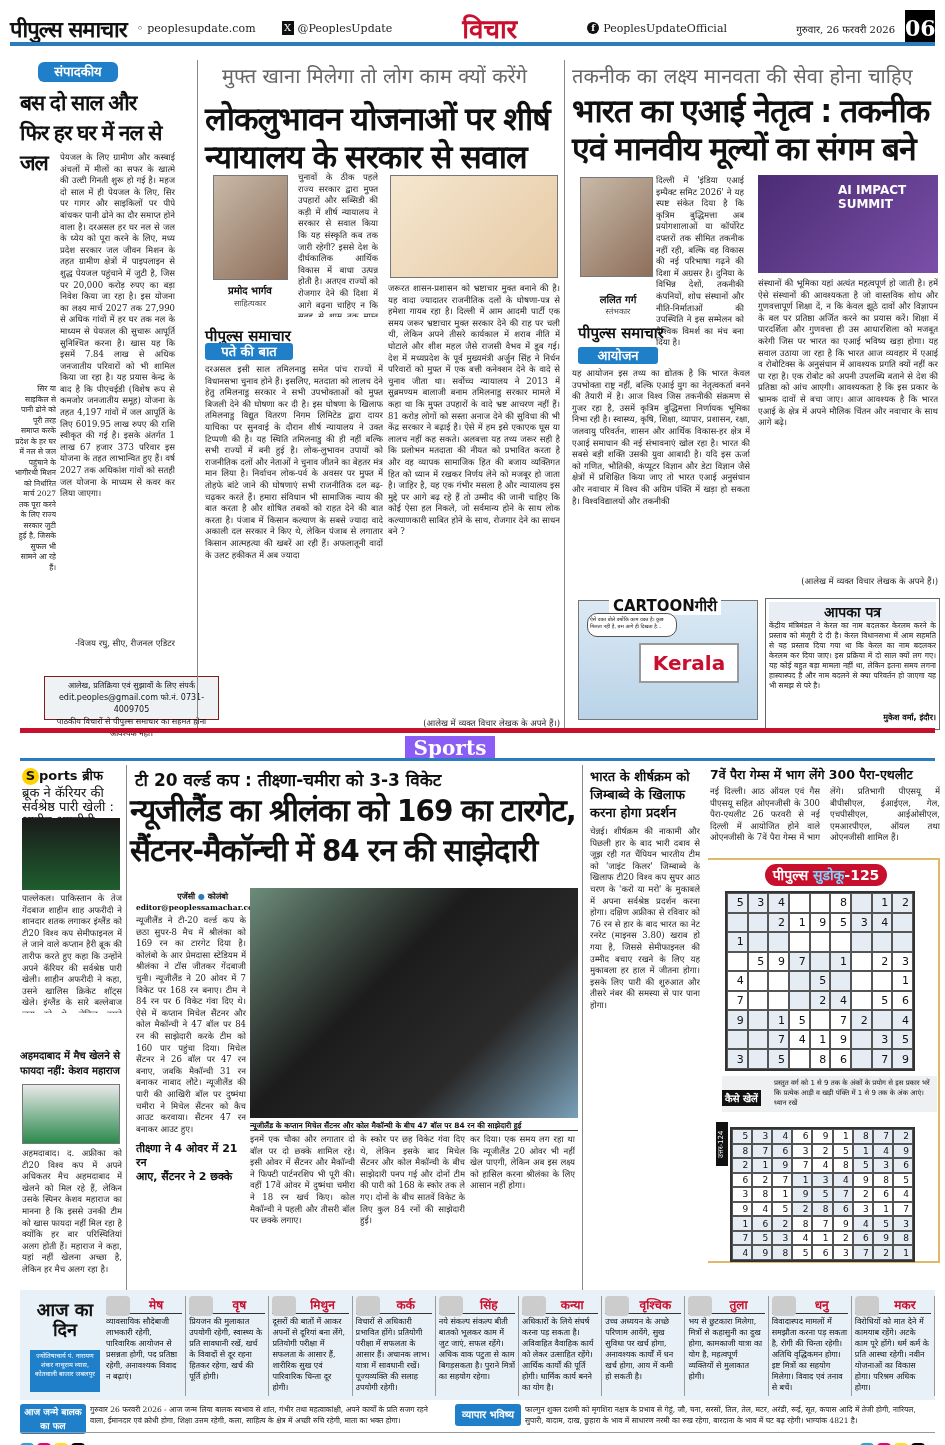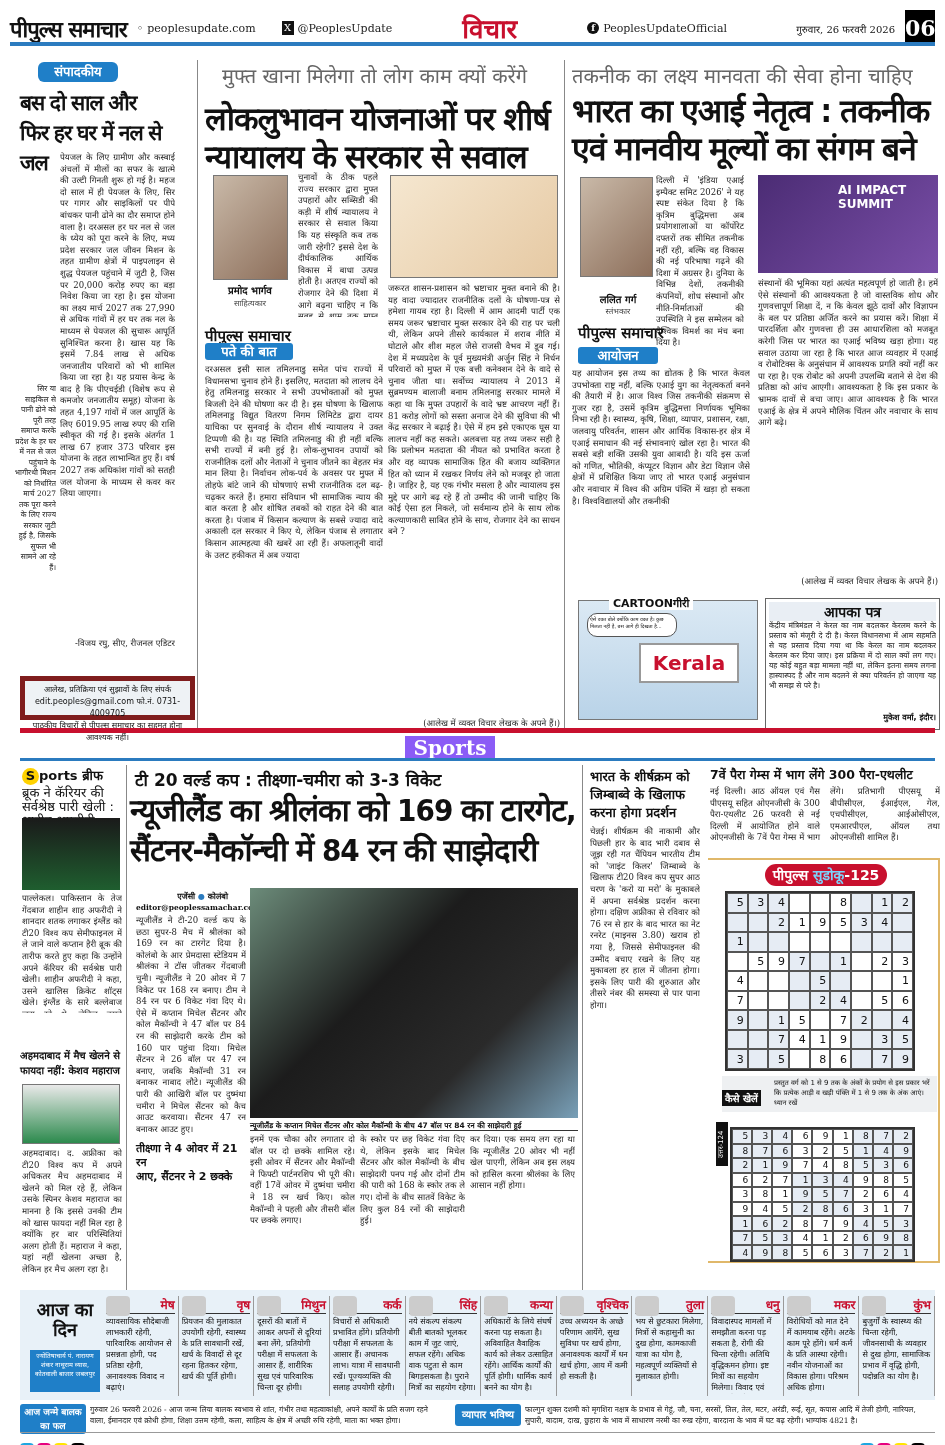--- a/index.html
+++ b/index.html
@@ -19,30 +19,30 @@
   .h-big { font-family: "DejaVu Sans Condensed", "DejaVu Sans", sans-serif; font-weight: bold; font-size: 32px; line-height: 38px; letter-spacing: -1px; }
   .col-text { font-family: "DejaVu Serif", serif; font-size: 8.5px; line-height: 11.6px; color: #222; text-align: justify; overflow: hidden; }
   .photo { background: linear-gradient(135deg, #c9b9a8, #8d6f5b); border: 1px solid #777; }
   .photo-dark { background: linear-gradient(135deg, #2a2a2a, #5a5a5a); }
   .caption-name { font-weight: bold; font-size: 10px; text-align: center; }
   .caption-role { font-size: 8px; text-align: center; color: #444; }
   .brandbox { font-family: "DejaVu Serif", serif; font-weight: bold; font-size: 15px; }
   .brandbar { background: #1f7fc8; color: #fff; font-weight: bold; font-size: 13px; text-align: center; border-radius: 3px; }
   .vline { background: #888; width: 1px; }
   .redline { background: #c8102e; height: 5px; }
-  .contact-box { background: #eef2f5; border: 5px solid #7f1d1d; font-size: 8px; text-align: center; line-height: 12px; padding: 3px; }
+  .contact-box { background: #eef2f5; border: 1px solid #7f1d1d; font-size: 8px; text-align: center; line-height: 12px; padding: 3px; margin-left: 24px; }
   .sports-tag { background: #8b5cf6; color: #fff; font-family: "DejaVu Serif", serif; font-weight: bold; font-size: 20px; text-align: center; }
   .sudoku-title { background: #c8102e; color: #fff; font-weight: bold; font-size: 14px; text-align: center; border-radius: 12px; }
   .sudoku-title .y { color: #7dd3fc; }
   .grid9 { display: grid; grid-template-columns: repeat(9, 1fr); border: 2px solid #333; }
   .grid9 div { border: 1px solid #555; font-size: 11px; display: flex; align-items: center; justify-content: flex-end; padding-right: 3px; font-family: "DejaVu Sans", sans-serif; }
   .grid9 div.sh { background: #e6ecf4; }
   .grid9.small div { font-size: 9px; }
   .rashi { font-size: 8px; line-height: 11px; font-family: "DejaVu Serif", serif; overflow: hidden; }
-  .rashi-name { color: #c8102e; font-weight: bold; font-size: 12px; text-align: right; border-bottom: 1px solid #333; margin-bottom: 2px; }
+  .rashi-name { color: #c8102e; font-weight: bold; font-size: 12px; text-align: center; border-bottom: 1px solid #333; margin-bottom: 2px; }
   .rashi-icon { display: inline-block; width: 24px; height: 20px; background: #ccc; border-radius: 4px; float: left; }
   .dot { display: inline-block; width: 14px; height: 8px; border-radius: 4px; margin-right: 3px; }
   .cartoon { background: linear-gradient(#dbe9f4, #b9d3e8); border: 1px solid #777; position: relative; }
   .kerala { position: absolute; background: #fff; border: 2px solid #999; color: #c8102e; font-weight: bold; font-size: 20px; text-align: center; }
 </style>
 </head>
 <body>
 
 <div class="abs masthead">
   <span class="logo">पीपुल्स समाचार</span>
@@ -97,21 +97,21 @@
 <div class="abs caption-role" style="left:578px;top:305px;width:80px;">स्तंभकार</div>
 <div class="abs col-text" style="left:656px;top:175px;width:88px;height:175px;">दिल्ली में 'इंडिया एआई इम्पैक्ट समिट 2026' ने यह स्पष्ट संकेत दिया है कि कृत्रिम बुद्धिमत्ता अब प्रयोगशालाओं या कॉर्पोरेट दफ्तरों तक सीमित तकनीक नहीं रही, बल्कि वह विकास की नई परिभाषा गढ़ने की दिशा में अग्रसर है। दुनिया के विभिन्न देशों, तकनीकी कंपनियों, शोध संस्थानों और नीति-निर्माताओं की उपस्थिति ने इस सम्मेलन को वैश्विक विमर्श का मंच बना दिया है।</div>
 <div class="abs brandbox" style="left:578px;top:322px;width:100px;">पीपुल्स समाचार</div>
 <div class="abs brandbar" style="left:578px;top:347px;width:80px;height:17px;line-height:17px;">आयोजन</div>
 <div class="abs col-text" style="left:572px;top:368px;width:178px;height:218px;">यह आयोजन इस तथ्य का द्योतक है कि भारत केवल उपभोक्ता राष्ट्र नहीं, बल्कि एआई युग का नेतृत्वकर्ता बनने की तैयारी में है। आज विश्व जिस तकनीकी संक्रमण से गुजर रहा है, उसमें कृत्रिम बुद्धिमत्ता निर्णायक भूमिका निभा रही है। स्वास्थ्य, कृषि, शिक्षा, व्यापार, प्रशासन, रक्षा, जलवायु परिवर्तन, शासन और आर्थिक विकास-हर क्षेत्र में एआई समाधान की नई संभावनाएं खोल रहा है। भारत की सबसे बड़ी शक्ति उसकी युवा आबादी है। यदि इस ऊर्जा को गणित, भौतिकी, कंप्यूटर विज्ञान और डेटा विज्ञान जैसे क्षेत्रों में प्रशिक्षित किया जाए तो भारत एआई अनुसंधान और नवाचार में विश्व की अग्रिम पंक्ति में खड़ा हो सकता है। विश्वविद्यालयों और तकनीकी</div>
 <div class="abs photo-dark" style="left:758px;top:175px;width:180px;height:98px;background:linear-gradient(135deg,#4b2c74,#7a4fa8);color:#fff;font-weight:bold;font-size:12px;padding:8px 0 0 80px;">AI IMPACT SUMMIT</div>
 <div class="abs col-text" style="left:758px;top:278px;width:180px;height:290px;">संस्थानों की भूमिका यहां अत्यंत महत्वपूर्ण हो जाती है। हमें ऐसे संस्थानों की आवश्यकता है जो वास्तविक शोध और गुणवत्तापूर्ण शिक्षा दें, न कि केवल झूठे दावों और विज्ञापन के बल पर प्रतिष्ठा अर्जित करने का प्रयास करें। शिक्षा में पारदर्शिता और गुणवत्ता ही उस आधारशिला को मजबूत करेगी जिस पर भारत का एआई भविष्य खड़ा होगा। यह सवाल उठाया जा रहा है कि भारत आज व्यवहार में एआई व रोबोटिक्स के अनुसंधान में आवश्यक प्रगति क्यों नहीं कर पा रहा है। एक रोबोट को अपनी उपलब्धि बताने से देश की प्रतिष्ठा को आंच आएगी। आवश्यकता है कि इस प्रकार के भ्रामक दावों से बचा जाए। आज आवश्यक है कि भारत एआई के क्षेत्र में अपने मौलिक चिंतन और नवाचार के साथ आगे बढ़े।</div>
 <div class="abs col-text" style="left:758px;top:576px;width:180px;height:12px;text-align:right;">(आलेख में व्यक्त विचार लेखक के अपने हैं।)</div>
 
 <div class="abs cartoon" style="left:578px;top:600px;width:180px;height:120px;">
-  <div style="position:absolute;left:30px;top:-6px;background:#fff;padding:0 4px;font-weight:bold;font-size:11px;">CARTOONगीरी</div>
+  <div style="position:absolute;left:30px;top:-6px;background:#fff;padding:0 4px;font-weight:bold;font-size:15px;">CARTOONगीरी</div>
   <div style="position:absolute;left:8px;top:12px;width:90px;height:24px;background:#fff;border:1px solid #555;border-radius:10px;font-size:5px;line-height:7px;padding:2px;overflow:hidden;">ऐसे वक्त बोले क्योंकि काम वक्त है। कुछ मिलता नहीं है, बस आगे ही दिखता है...</div>
   <div class="kerala" style="left:60px;top:42px;width:100px;height:40px;line-height:36px;">Kerala</div>
 </div>
 
 <div class="abs" style="left:765px;top:598px;width:175px;height:132px;border:1px solid #666;padding:3px;">
   <div style="text-align:center;font-weight:bold;font-size:14px;background:#e9eef4;">आपका पत्र</div>
   <div class="col-text" style="height:90px;font-size:7.5px;line-height:10px;">केंद्रीय मंत्रिमंडल ने केरल का नाम बदलकर केरलम करने के प्रस्ताव को मंजूरी दे दी है। केरल विधानसभा में आम सहमति से यह प्रस्ताव दिया गया था कि केरल का नाम बदलकर केरलम कर दिया जाए। इस प्रक्रिया में दो साल क्यों लग गए। यह कोई बहुत बड़ा मामला नहीं था, लेकिन इतना समय लगना हास्यास्पद है और नाम बदलने से क्या परिवर्तन हो जाएगा यह भी समझ से परे है।</div>
   <div style="text-align:right;font-size:8px;font-weight:bold;">मुकेश वर्मा, इंदौर।</div>
 </div>
 
@@ -363,24 +363,20 @@
       <div class="rashi" style="clear:both;height:78px;">भय से छुटकारा मिलेगा, मित्रों से कहासुनी का दुख होगा, कामकाजी यात्रा का योग है, महत्वपूर्ण व्यक्तियों से मुलाकात होगी।</div>
     </div>
     <div style="flex: 1 1 0%; padding: 0px 3px; border-right: 1px solid rgb(153, 153, 153); overflow: hidden;">
       <div class="rashi-name"><span class="rashi-icon"></span><span>धनु</span></div>
       <div class="rashi" style="clear:both;height:78px;">विवादास्पद मामलों में समझौता करना पड़ सकता है, रोगी की चिन्ता रहेगी। अतिथि वृद्धिकमन होगा। इष्ट मित्रों का सहयोग मिलेगा। विवाद एवं तनाव से बचें।</div>
     </div>
     <div style="flex: 1 1 0%; padding: 0px 3px; border-right: 1px solid rgb(153, 153, 153); overflow: hidden;">
       <div class="rashi-name"><span class="rashi-icon"></span><span>मकर</span></div>
       <div class="rashi" style="clear:both;height:78px;">विरोधियों को मात देने में कामयाब रहेंगे। अटके काम पूरे होंगे। धर्म कर्म के प्रति आस्था रहेगी। नवीन योजनाओं का विकास होगा। परिश्रम अधिक होगा।</div>
     </div>
-    <div style="flex: 1 1 0%; padding: 0px 3px; border-right: 1px solid rgb(153, 153, 153); overflow: hidden;">
-      <div class="rashi-name"><span class="rashi-icon"></span><span>कुंभ</span></div>
-      <div class="rashi" style="clear:both;height:78px;">बुजुर्गों के स्वास्थ्य की चिन्ता रहेगी, जीवनसाथी के व्यवहार से दुख होगा, सामाजिक प्रभाव में वृद्धि होगी, पदोन्नति का योग है।</div>
-    </div>
   </div>
 
 <div class="abs brandbar" style="left:20px;top:1404px;width:66px;height:30px;font-size:9px;line-height:14px;padding-top:1px;">आज जन्मे बालक का फल</div>
 <div class="abs col-text" style="left:90px;top:1404px;width:355px;height:30px;font-size:7.5px;line-height:11px;text-align:left;">गुरुवार 26 फरवरी 2026 - आज जन्म लिया बालक स्वभाव से शांत, गंभीर तथा महत्वाकांक्षी, अपने कार्यों के प्रति सजग रहने वाला, ईमानदार एवं क्रोधी होगा, शिक्षा उत्तम रहेगी, कला, साहित्य के क्षेत्र में अच्छी रुचि रहेगी, माता का भक्त होगा।</div>
 <div class="abs brandbar" style="left:455px;top:1404px;width:66px;height:22px;font-size:10px;line-height:22px;">व्यापार भविष्य</div>
 <div class="abs col-text" style="left:525px;top:1404px;width:410px;height:30px;font-size:7.5px;line-height:11px;text-align:left;">फाल्गुन शुक्ल दशमी को मृगशिरा नक्षत्र के प्रभाव से गेहूं, जौ, चना, सरसों, तिल, तेल, मटर, अरंडी, रूई, सूत, कपास आदि में तेजी होगी, नारियल, सुपारी, बादाम, दाख, छुहारा के भाव में साधारण नरमी का रुख रहेगा, बारदाना के भाव में घट बढ़ रहेगी। भाग्यांक 4821 है।</div>
 <div class="abs" style="left:20px;top:1432px;width:915px;height:1px;background:#999;"></div>
 <div class="abs" id="marks-left" style="left:20px;top:1436px;"><span class="dot" style="background: rgb(30, 167, 225);"></span><span class="dot" style="background: rgb(230, 0, 126);"></span><span class="dot" style="background: rgb(255, 229, 0);"></span><span class="dot" style="background: rgb(0, 0, 0);"></span></div>
 <div class="abs" id="marks-right" style="left:860px;top:1436px;"><span class="dot" style="background: rgb(30, 167, 225);"></span><span class="dot" style="background: rgb(230, 0, 126);"></span><span class="dot" style="background: rgb(255, 229, 0);"></span><span class="dot" style="background: rgb(0, 0, 0);"></span></div>
 

